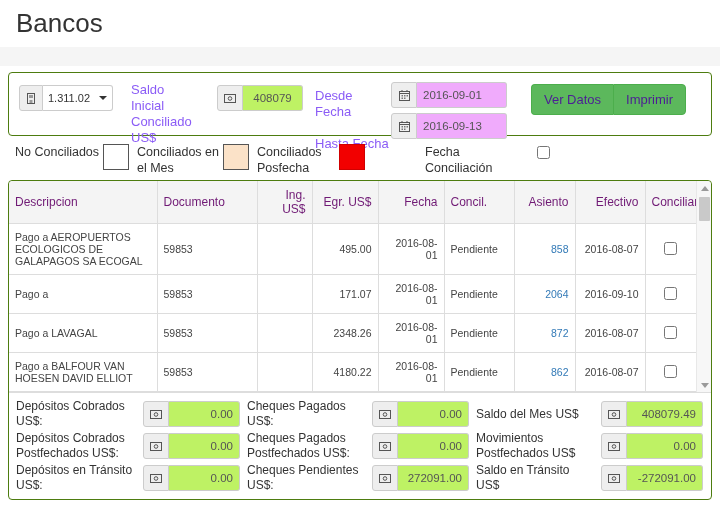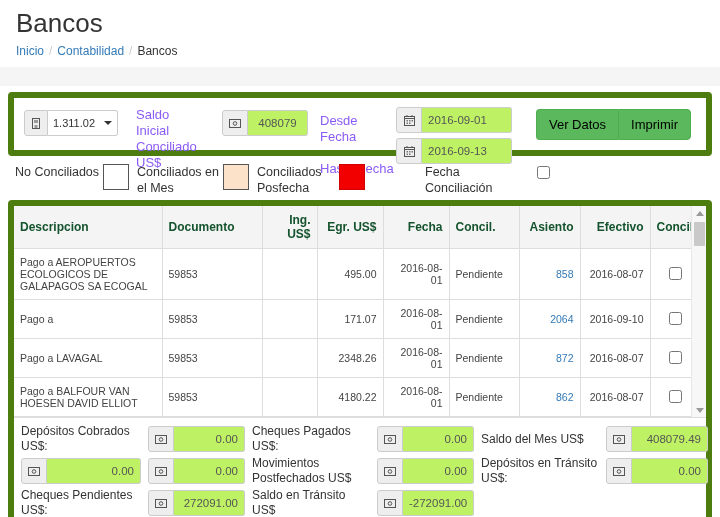--- a/index.html
+++ b/index.html
@@ -13,33 +13,33 @@
 
   
   .page-header { padding: 8px 16px 0 16px; }
   .page-title { font-size: 26px; font-weight: 400; color: #333; line-height: 30px; }
   .breadcrumb { margin-top: 6px; font-size: 12px; color: #555; line-height: 14px; }
   .breadcrumb .sep { color: #ccc; margin: 0 5px; }
   .breadcrumb .active { color: #333; }
   .header-band { height: 19px; background: #f5f5f5; margin-top: 9px; }
 
   
-  .panel { border: 6px solid #4d7c0f; border-radius: 4px; margin: 0 8px; background: #fff; }
+  .panel { border: 1px solid #4d7c0f; border-radius: 4px; margin: 0 8px; background: #fff; }
   .toolbar-panel { margin-top: 6px; height: 64px; padding: 9px 10px; display: flex; align-items: flex-start; }
 
   
   .input-group { display: flex; height: 26px; }
   .addon {
     width: 26px; background: #eee; border: 1px solid #ccc;
     display: flex; align-items: center; justify-content: center;
     border-radius: 3px 0 0 3px; flex: 0 0 auto;
   }
   .field {
     border: 1px solid #ccc; border-left: none; border-radius: 0 3px 3px 0;
-    background: #bef264; font-size: 11.5px; color: #555; font-family: "Liberation Sans", sans-serif;
+    background: #f0abfc; font-size: 11.5px; color: #555; font-family: "Liberation Sans", sans-serif;
     padding: 0 6px; height: 26px; outline: none;
   }
   .field[readonly] { background: #bef264; }
   .w-date { width: 90px; }
   .center { text-align: center; }
   .right { text-align: right; }
 
   
   .account-group { margin-top: 3px; }
   .account-addon { width: 24px; }
@@ -56,21 +56,21 @@
   .money-group { margin-left: 16px; margin-top: 3px; }
   .w-saldo { width: 60px; }
   .date-labels { margin-left: 12px; width: 74px; }
   .date-labels .tb-label:first-child { margin-top: 6px; }
   .date-labels .tb-label:last-child { margin-top: 16px; }
   .date-col { margin-left: 2px; display: flex; flex-direction: column; }
   .date-col .input-group + .input-group { margin-top: 5px; }
 
   .btn-group { display: flex; margin-left: 24px; margin-top: 2px; }
   .btn {
-    background: #5cb85c; border: 1px solid #4cae4c; color: #000000;
+    background: #5cb85c; border: 1px solid #4cae4c; color: #4c1d95;
     font-size: 13px; font-family: "Liberation Sans", sans-serif;
     height: 31px; padding: 0 12px; cursor: pointer;
   }
   .btn:first-child { border-radius: 4px 0 0 4px; border-right: none; }
   .btn:last-child { border-radius: 0 4px 4px 0; }
 
   
   .legend { display: flex; align-items: flex-start; padding: 8px 0 0 15px; height: 41px; font-size: 12.5px; line-height: 16px; }
   .swatch { width: 26px; height: 26px; border: 1px solid #555; flex: 0 0 auto; }
   .swatch.red { border-color: #d00000; }
@@ -80,21 +80,21 @@
   .lg3 { width: 82px; margin-left: 8px; }
   .lg4 { width: 104px; margin-left: 60px; }
   .legend input[type="checkbox"] { margin-left: 8px; margin-top: 2px; width: 13px; height: 13px; }
 
   
   .main-panel { margin-top: 3px; }
   .table-wrap { position: relative; height: 212px; overflow: hidden; border-bottom: 1px solid #ddd; border-radius: 4px 4px 0 0; }
   table { border-collapse: collapse; table-layout: fixed; width: 687px; font-size: 10.5px; line-height: 12px; color: #444; }
   th, td { border-right: 1px solid #ddd; padding: 7px 6px; text-align: left; vertical-align: middle; overflow: hidden; }
   th {
-    background: #f4f4f4; font-size: 12px; font-weight: 700; color: #14532d;
+    background: #f4f4f4; font-size: 12px; font-weight: 400; color: #701a75;
     height: 30px; border-bottom: 1px solid #ddd; line-height: 14px;
   }
   td { border-bottom: 1px solid #ddd; background: #fff; }
   tr td:first-child, tr th:first-child { border-left: none; }
   .col-descripcion { width: 148px; }
   .col-documento  { width: 100px; }
   .col-ing  { width: 55px; text-align: right; }
   .col-egr  { width: 66px; text-align: right; }
   .col-fecha { width: 66px; text-align: right; }
   .col-concil { width: 70px; }
@@ -125,23 +125,20 @@
   }
   .sum-label { font-size: 12px; color: #333; line-height: 15px; }
   .sum-group .field { width: 100%; }
   .sum-group { width: 100%; }
 </style>
 </head>
 <body>
 
 <div class="page-header">
   <h1 class="page-title">Bancos</h1>
-  <div class="breadcrumb">
-    <a>Inicio</a><span class="sep">/</span><a>Contabilidad</a><span class="sep">/</span><span class="active">Bancos</span>
-  </div>
 </div>
 <div class="header-band"></div>
 
 <div class="panel toolbar-panel">
 
   <div class="input-group account-group">
     <span class="addon account-addon">
       <svg width="10" height="11" viewBox="0 0 10 11">
           <rect x="1.5" y="0.5" width="7" height="10" fill="none" stroke="#555"></rect>
           <rect x="3" y="2" width="4" height="3" fill="#999"></rect>
@@ -332,29 +329,31 @@
       <div class="sum-label">Saldo del Mes US$</div>
       <div class="input-group sum-group">
         <span class="addon">
           <svg width="12" height="9" viewBox="0 0 12 9">
             <rect x="0.5" y="0.5" width="11" height="8" fill="none" stroke="#555"></rect>
             <circle cx="6" cy="4.5" r="1.8" fill="none" stroke="#555"></circle>
           </svg>
         </span>
         <input class="field right" readonly="" value="408079.49" style="">
       </div>
-      <div class="input-group sum-group">
-        <span class="addon">
-          <svg width="12" height="9" viewBox="0 0 12 9">
-            <rect x="0.5" y="0.5" width="11" height="8" fill="none" stroke="#555"></rect>
-            <circle cx="6" cy="4.5" r="1.8" fill="none" stroke="#555"></circle>
-          </svg>
-        </span>
-        <input class="field right" readonly="" value="0.00" style="">
-      </div>
+      <div class="sum-label">Depósitos Cobrados Postfechados US$:</div>
+      <div class="input-group sum-group">
+        <span class="addon">
+          <svg width="12" height="9" viewBox="0 0 12 9">
+            <rect x="0.5" y="0.5" width="11" height="8" fill="none" stroke="#555"></rect>
+            <circle cx="6" cy="4.5" r="1.8" fill="none" stroke="#555"></circle>
+          </svg>
+        </span>
+        <input class="field right" readonly="" value="0.00" style="">
+      </div>
+      <div class="sum-label">Cheques Pagados Postfechados US$:</div>
       <div class="input-group sum-group">
         <span class="addon">
           <svg width="12" height="9" viewBox="0 0 12 9">
             <rect x="0.5" y="0.5" width="11" height="8" fill="none" stroke="#555"></rect>
             <circle cx="6" cy="4.5" r="1.8" fill="none" stroke="#555"></circle>
           </svg>
         </span>
         <input class="field right" readonly="" value="0.00" style="">
       </div>
       <div class="sum-label">Movimientos Postfechados US$</div>

